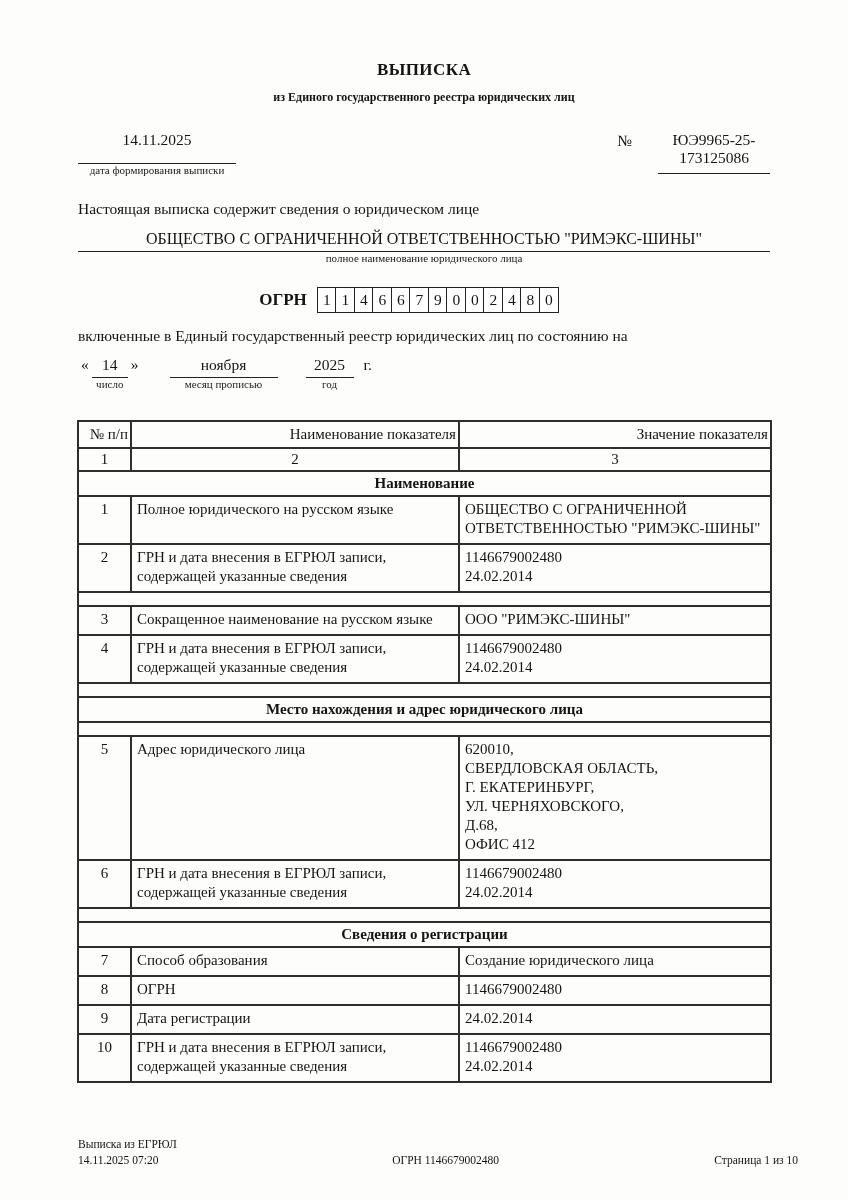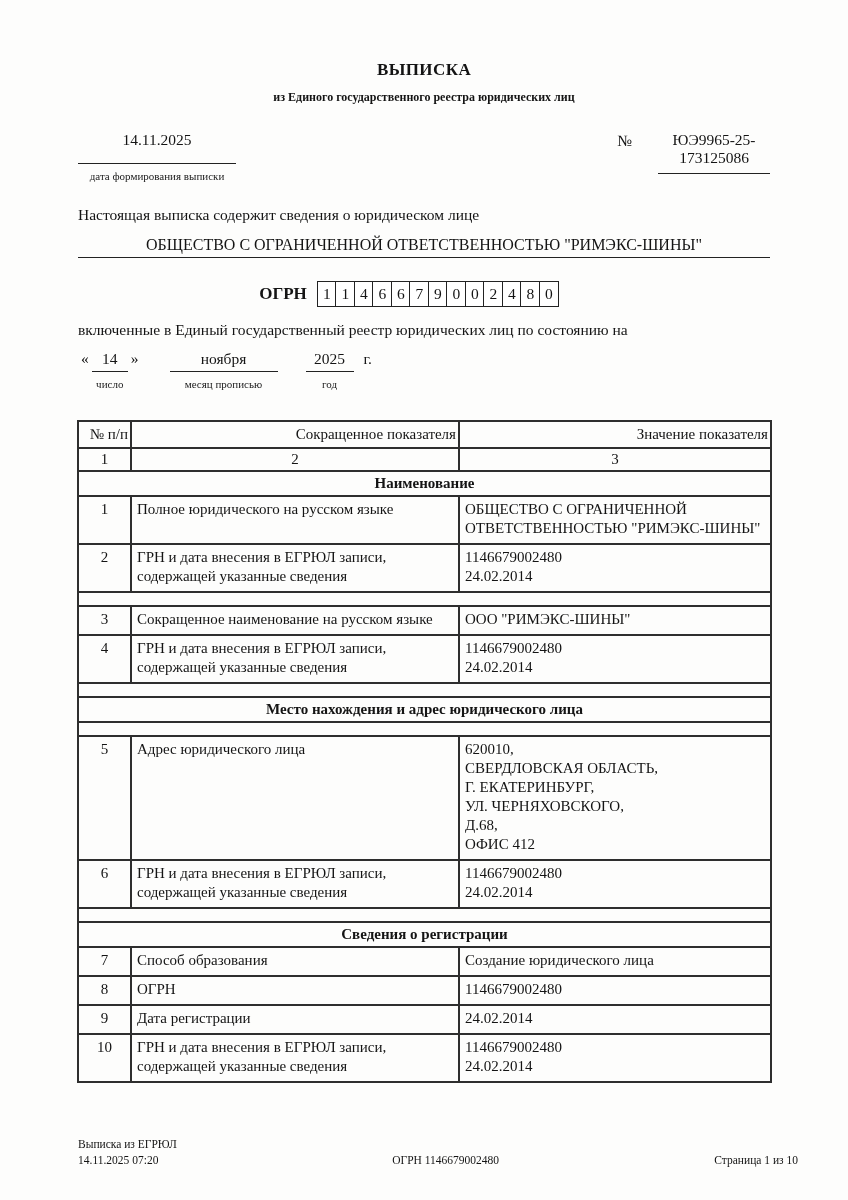--- a/index.html
+++ b/index.html
@@ -37,21 +37,21 @@
     justify-content: space-between;
     align-items: flex-start;
     margin: 26px 78px 0 78px;
   }
   .issue-date-block { width: 158px; text-align: center; }
   .issue-date-value {
     font-size: 15.5px;
     padding-bottom: 14px;
     border-bottom: 1.5px solid #222;
   }
-  .small-label { font-size: 11px; margin-top: 6px; color: #1a1a1a; }
+  .small-label { font-size: 11px; margin-top: 0; color: #1a1a1a; }
   .issue-number-block { display: flex; gap: 26px; align-items: flex-start; }
   .issue-number-sign { font-size: 15.5px; padding-top: 1px; }
   .issue-number-value {
     width: 112px;
     text-align: center;
     font-size: 15.5px;
     line-height: 1.18;
     padding-bottom: 5px;
     border-bottom: 1.5px solid #222;
     white-space: pre-line;
@@ -164,20 +164,21 @@
     <div class="issue-number-block">
       <span class="issue-number-sign">№</span>
       <div class="issue-number-value">ЮЭ9965-25-
 173125086</div>
     </div>
   </div>
 
   <div class="statement">Настоящая выписка содержит сведения о юридическом лице</div>
 
   <div class="company-block">ОБЩЕСТВО С ОГРАНИЧЕННОЙ ОТВЕТСТВЕННОСТЬЮ "РИМЭКС-ШИНЫ"</div>
+  <div class="small-label company-label">полное наименование юридического лица</div>
 
   <div class="ogrn-row">
     <span class="ogrn-label">ОГРН</span>
     <span class="ogrn-boxes">
         <span class="ogrn-digit">1</span>
         <span class="ogrn-digit">1</span>
         <span class="ogrn-digit">4</span>
         <span class="ogrn-digit">6</span>
         <span class="ogrn-digit">6</span>
         <span class="ogrn-digit">7</span>
@@ -215,21 +216,21 @@
 
   <table class="register">
     <colgroup>
       <col style="width:53px">
         <col style="width:328px">
         <col style="width:312px">
     </colgroup>
     <thead>
       <tr>
         <th class="h-num">№ п/п</th>
-        <th class="h-name">Сокращенное показателя</th>
+        <th class="h-name">Наименование показателя</th>
         <th class="h-value">Значение показателя</th>
       </tr>
       <tr>
         <td class="colnum">1</td>
         <td class="colnum">2</td>
         <td class="colnum">3</td>
       </tr>
     </thead>
     <tbody>
         <tr>

